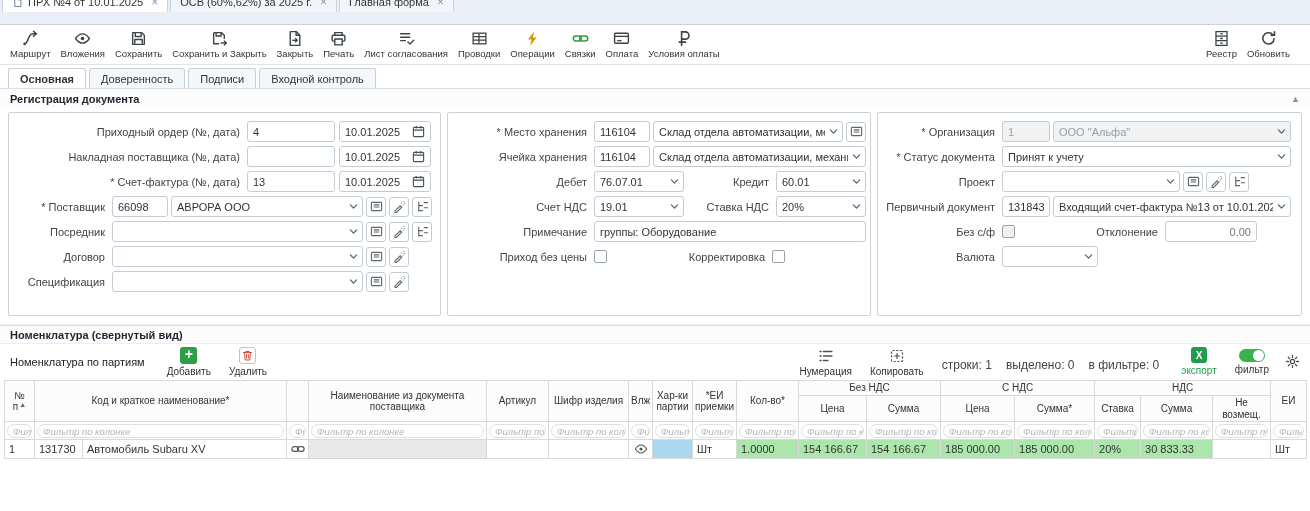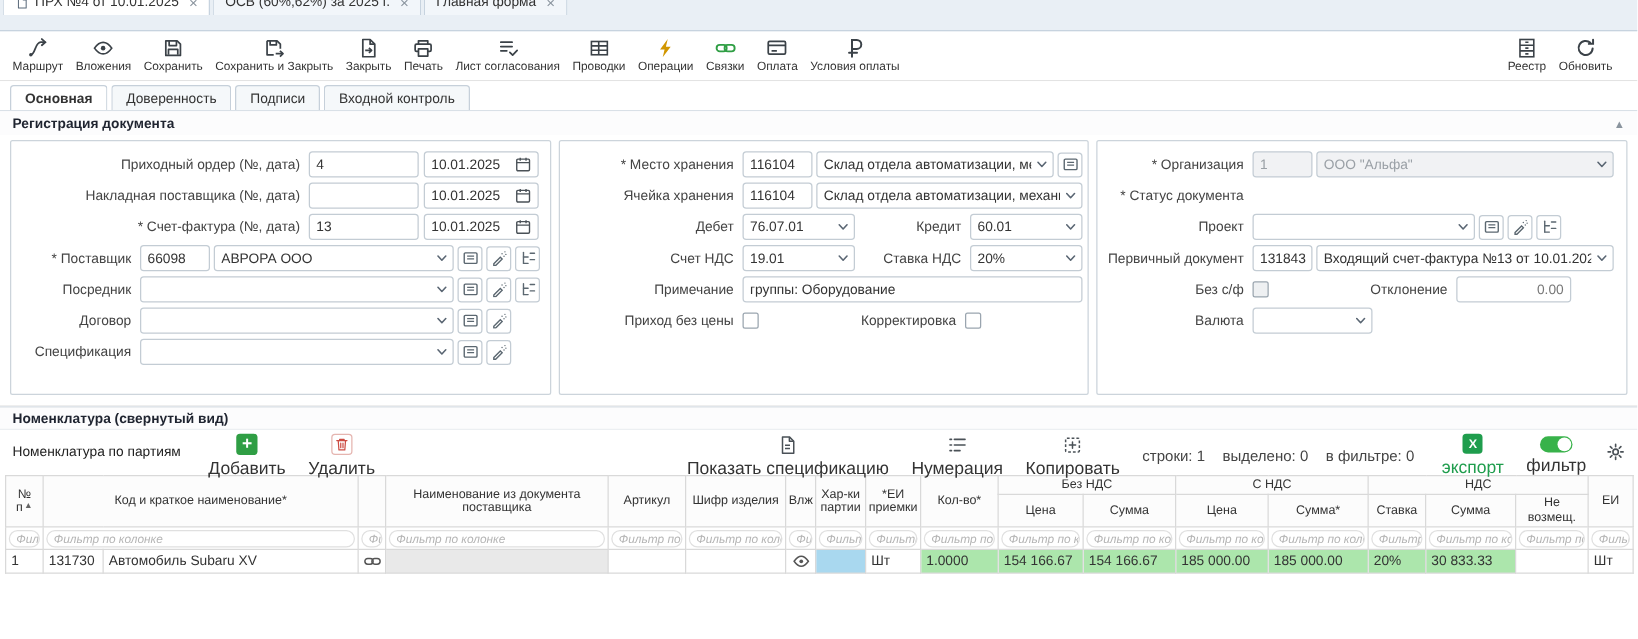--- a/index.html
+++ b/index.html
@@ -43,21 +43,21 @@
 .sq{width:20px;height:20px;border:1px solid #c3ccd4;border-radius:3px;display:flex;align-items:center;justify-content:center;background:#fff;margin-left:3px;color:#5b6770;cursor:pointer;flex-shrink:0}
 .chk{width:13px;height:13px;border:1px solid #9aa5af;border-radius:2px;background:#fff;flex-shrink:0;cursor:pointer}
 .chk.dis{background:#eef0f2}
 .rt{justify-content:flex-end}
 .muted{color:#777}
 .ml3{margin-left:3px}.ml4{margin-left:4px}
 
 .nomtb{display:flex;align-items:flex-start;padding:3px 10px 4px;height:36px}
 .nomtitle{color:#222;margin-right:14px;align-self:center}
 .nbtn{display:flex;flex-direction:column;align-items:center;cursor:pointer;margin-left:18px}
-.nlb{font-size:14px;margin-top:2px;white-space:nowrap;color:#333}
+.nlb{font-size:10px;margin-top:2px;white-space:nowrap;color:#333}
 .nlb.grn{color:var(--excel-green,#1f9d4d)}
 .icgray{color:#4a5157;height:17px;display:flex;align-items:center}
 .plusbox{width:17px;height:17px;border-radius:3px;background:var(--accent-green,#2f9e44);color:#fff;font-size:14px;line-height:15px;text-align:center;font-weight:bold}
 .trashbox{width:17px;height:17px;border-radius:3px;border:1px solid #e5b5b0;color:var(--danger-red,#cc4b42);display:flex;align-items:center;justify-content:center}
 .flex1{flex:1}
 .stats{display:flex;gap:14px;color:#444;font-size:12px;align-self:center;margin:6px 4px 0 18px}
 .xlsbox{width:16px;height:16px;border-radius:3px;background:var(--excel-green,#1f9d4d);color:#fff;font-weight:bold;font-size:10px;display:flex;align-items:center;justify-content:center}
 .toggle{width:26px;height:13px;border-radius:7px;background:var(--toggle-green,#38b24a);position:relative;margin-top:2px;cursor:pointer}
 .knob{position:absolute;right:1px;top:1px;width:11px;height:11px;border-radius:50%;background:#fff}
 .gearbtn{color:#4a5157;margin-left:16px;align-self:center;cursor:pointer}
@@ -641,20 +641,28 @@
         <span>ООО "Альфа"</span>
         <span class="chv">
             <svg width="11" height="11">
               <use href="#ic-chev"></use>
             </svg>
           </span>
       </div>
     </div>
     <div class="frow">
       <div class="lb" style="width:118px">* Статус документа</div>
+      <div class="inp combo" style="width:289px">
+        <span>Принят к учету</span>
+        <span class="chv">
+            <svg width="11" height="11">
+              <use href="#ic-chev"></use>
+            </svg>
+          </span>
+      </div>
     </div>
     <div class="frow">
       <div class="lb" style="width:118px">Проект</div>
       <div class="inp combo" style="width:178px">
         <span></span>
         <span class="chv">
             <svg width="11" height="11">
               <use href="#ic-chev"></use>
             </svg>
           </span>
@@ -719,28 +727,20 @@
   </div>
   <div class="nbtn">
     <div class="trashbox">
         <svg width="13" height="13">
           <use href="#ic-trash"></use>
         </svg>
       </div>
     <div class="nlb">Удалить</div>
   </div>
   <div class="flex1"></div>
-  <div class="nbtn">
-    <div class="icgray">
-        <svg width="16" height="16">
-          <use href="#ic-spec"></use>
-        </svg>
-      </div>
-    <div class="nlb">Показать спецификацию</div>
-  </div>
   <div class="nbtn">
     <div class="icgray">
         <svg width="16" height="16">
           <use href="#ic-numer"></use>
         </svg>
       </div>
     <div class="nlb">Нумерация</div>
   </div>
   <div class="nbtn">
     <div class="icgray">

